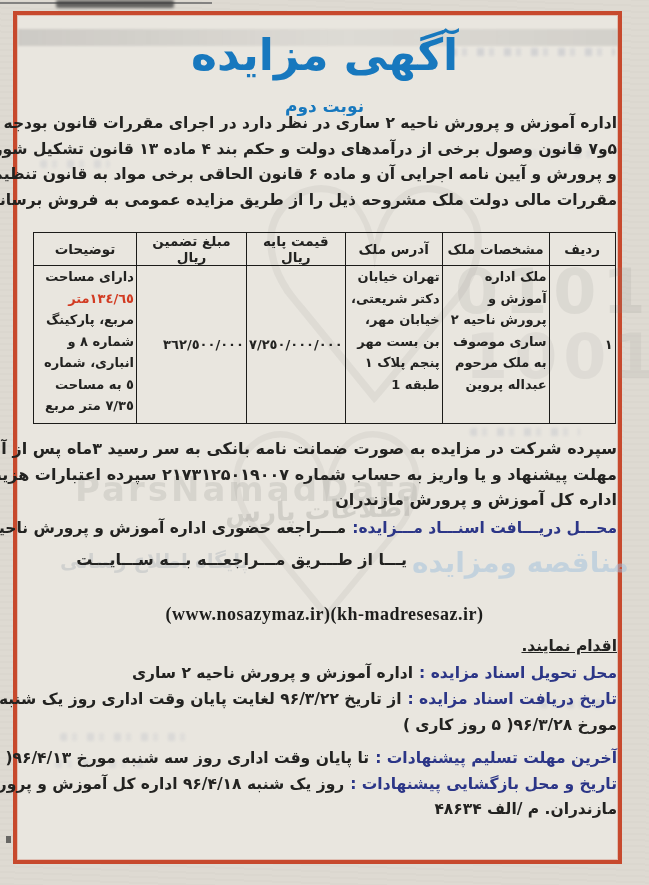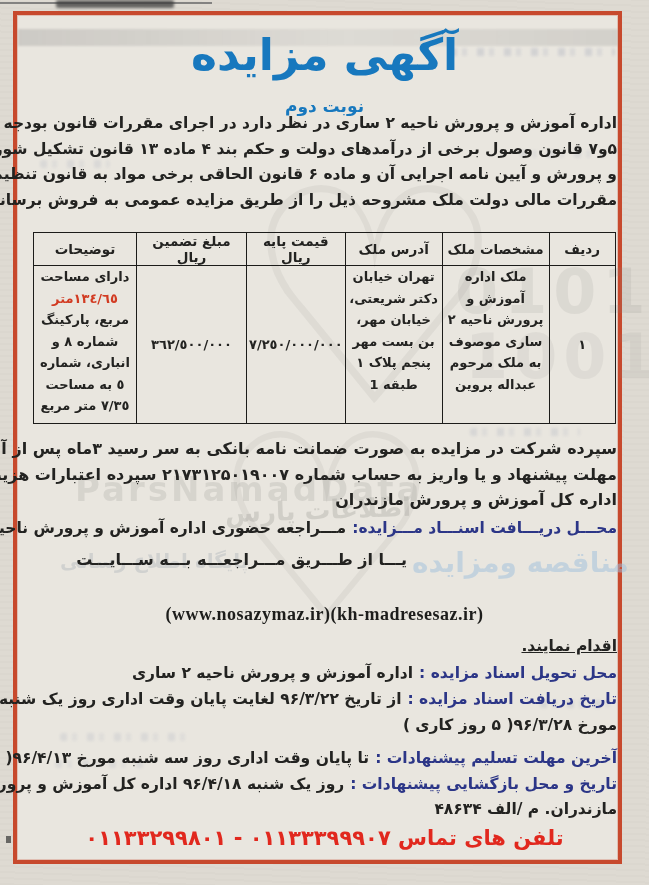--- a/index.html
+++ b/index.html
@@ -46,21 +46,21 @@
   .col{left:33px;width:584px;overflow:visible;}
   .jline{height:25.5px;line-height:25.5px;font-size:15.5px;font-weight:bold;
     text-align:justify;text-align-last:justify;white-space:nowrap;}
   .rline{height:25.5px;line-height:25.5px;font-size:15.5px;font-weight:bold;
     text-align:right;white-space:nowrap;}
   .lbl{color:#2c3687;margin-left:6px;}
   
   .adtable{border-collapse:collapse;table-layout:fixed;direction:rtl;background:transparent;}
   .adtable td,.adtable th{border:1.6px solid #1c1c1a;font-weight:bold;color:#232321;padding:0 2px;}
   .adtable th{font-size:13.5px;height:29px;vertical-align:middle;text-align:center;}
-  .adtable td{font-size:13px;line-height:21.5px;text-align:center;}
+  .adtable td{font-size:13px;line-height:21.5px;}
   .vtop{vertical-align:top;padding-top:3px;}
   .vmid{vertical-align:middle;}
   .red{color:#d23b22;}
   .num{white-space:nowrap;}
   
   .siteline{top:547px;left:95px;width:312px;text-align:center;font-size:16px;font-weight:bold;height:26px;line-height:26px;white-space:nowrap;}
   .urlline{left:0;right:0;text-align:center;direction:ltr;
     font-family:"Liberation Serif","DejaVu Serif",serif;font-weight:bold;font-size:18px;letter-spacing:.5px;color:#1d1d1b;}
   .phones{left:20px;right:20px;top:826px;text-align:center;color:#e1281e;font-size:21px;font-weight:bold;white-space:nowrap;}
 </style>
@@ -157,18 +157,14 @@
 
   <div class="abs col jline" style="top:746px;">
     <span class="lbl">آخرین مهلت تسلیم پیشنهادات :</span><span>تا پایان وقت اداری روز سه شنبه مورخ ۹۶/۴/۱۳( ۱۰ روز کاری )</span>
   </div>
 
   <div class="abs col jline" style="top:772px;">
     <span class="lbl">تاریخ و محل بازگشایی پیشنهادات :</span><span>روز یک شنبه ۹۶/۴/۱۸ اداره کل آموزش و پرورش</span>
   </div>
   <div class="abs col rline" style="top:797px;">مازندران. م /الف ۴۸۶۳۴</div>
 
-  <div class="abs phones">
-    <span>تلفن های تماس</span>
-    <span>۰۱۱۳۳۳۹۹۹۰۷ - ۰۱۱۳۳۲۹۹۸۰۱</span>
-  </div>
 
 </div>
 
 </body></html>

